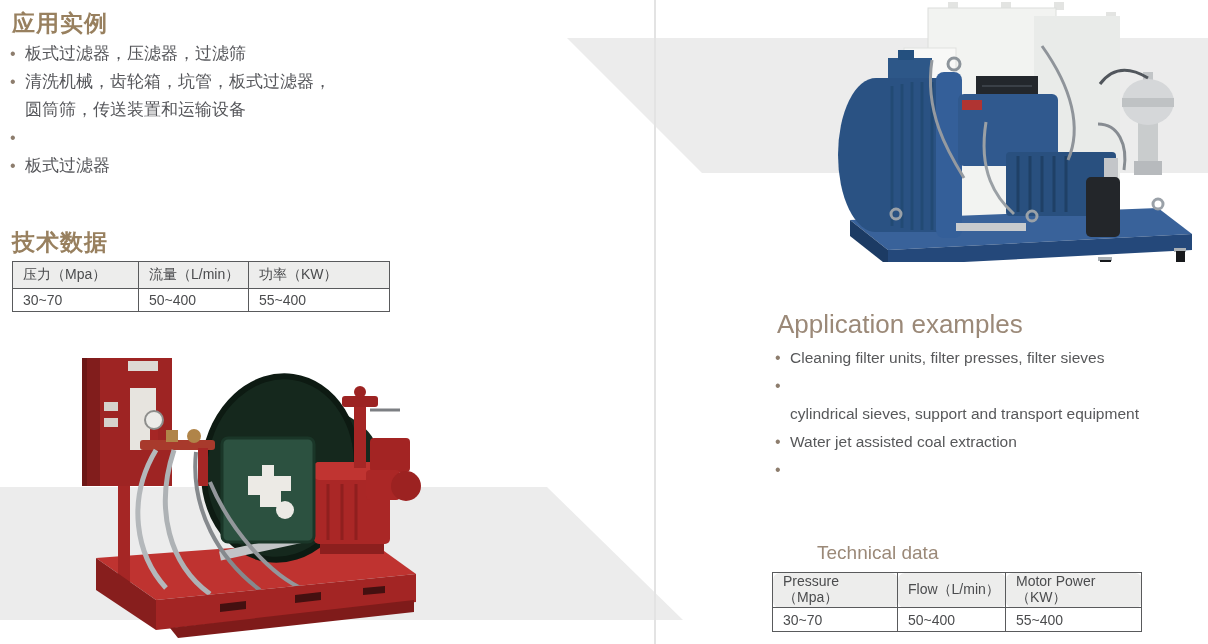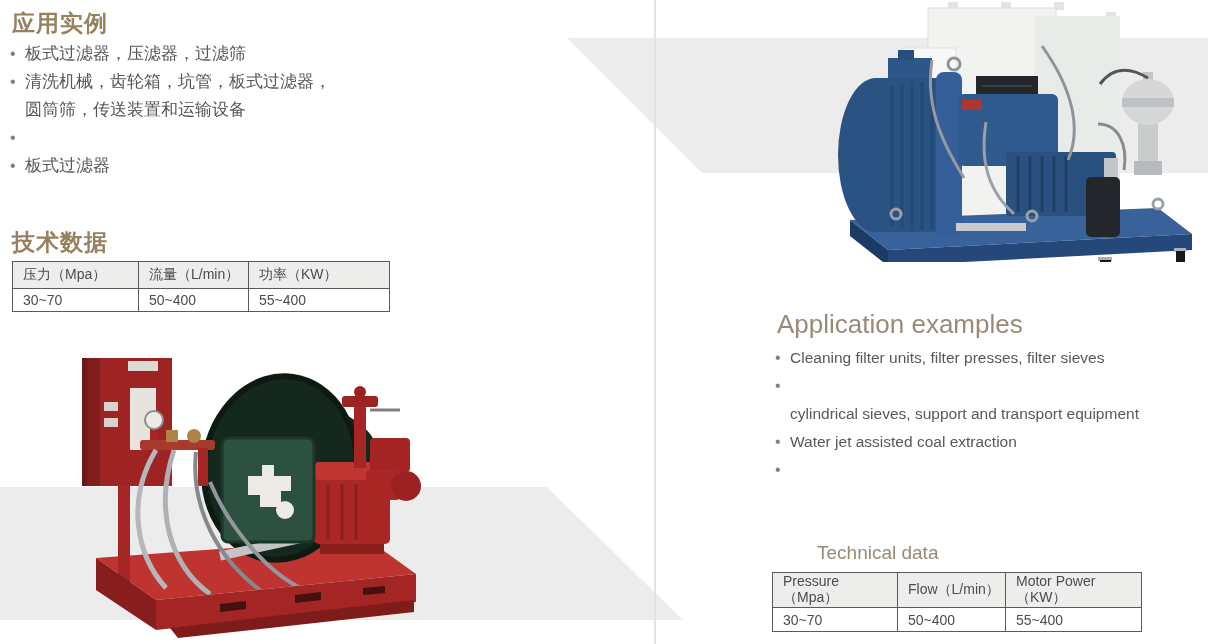--- a/index.html
+++ b/index.html
@@ -26,21 +26,21 @@
   .row.cont .dot{visibility:hidden;}
 
   
   table{position:absolute;border-collapse:collapse;table-layout:fixed;background:#fff;}
   th,td{border:1px solid #595a5c;text-align:left;padding:0 4px 0 10px;font-weight:400;color:#4b4c4e;overflow:hidden;}
   thead th{background:#ededec;}
   .tbl-left{left:12px;top:261px;width:377px;font-size:14px;}
   .tbl-left th{height:26px;}
   .tbl-left td{height:22px;}
   .tbl-right{left:772px;top:572px;width:369px;font-size:14px;}
-  .tbl-right th{height:25px;}
+  .tbl-right th{height:25px;border-radius:7px;}
   .tbl-right td{height:23px;}
 
   .pump{position:absolute;}
 </style>
 </head>
 <body>
 
 <div id="page">
 
   <div class="band band-right"></div>

